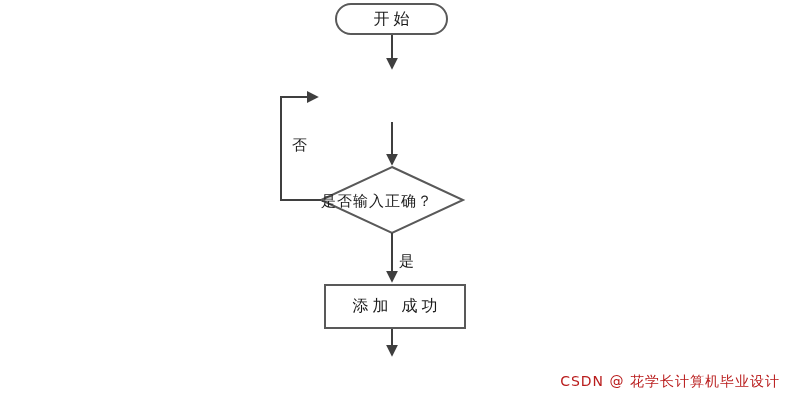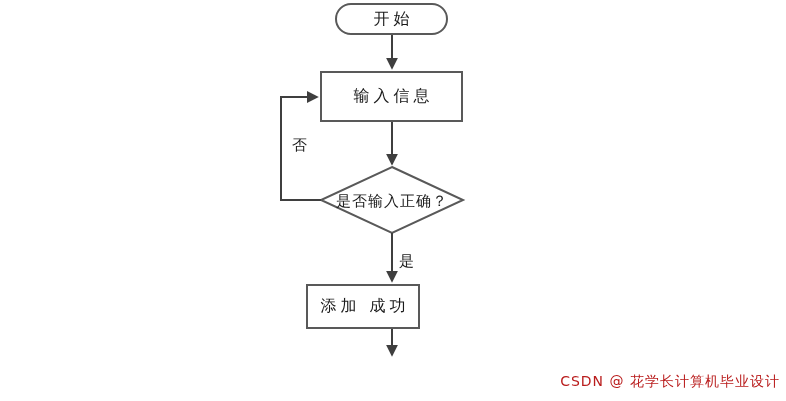--- a/index.html
+++ b/index.html
@@ -35,28 +35,27 @@
     font-size: 16px;
     letter-spacing: 4px;
     text-indent: 4px;
     white-space: pre;
   }
   .terminator {
     border-radius: 17px;
   }
   .node-start  { left: 335px; top: 3px;   width: 113px; height: 32px; }
   .node-input  { left: 320px; top: 71px;  width: 143px; height: 51px; }
-  .node-success{ left: 306px; top: 284px; width: 114px; height: 45px; }
+  .node-success{ left: 324px; top: 284px; width: 142px; height: 45px; }
   .node-end    { left: 335px; top: 358px; width: 114px; height: 35px; }
   .decision-label {
     position: absolute;
     left: 321px;
     top: 192px;
     width: 142px;
-    text-align: center;
     color: #1a1a1a;
     font-size: 15px;
     letter-spacing: 1px;
     white-space: pre;
   }
   .edge-label {
     position: absolute;
     color: #1a1a1a;
     font-size: 15px;
     white-space: pre;
@@ -95,23 +94,20 @@
 
     <path d="M392,233 L392,281" fill="none" stroke="#3f3f3f" stroke-width="2" marker-end="url(#ah)"></path>
 
     <path d="M392,329 L392,355" fill="none" stroke="#3f3f3f" stroke-width="2" marker-end="url(#ah)"></path>
   </svg>
 
   <div class="node terminator node-start">
     <span>开始</span>
   </div>
 
-  <div class="node node-input">
-    <span>输入信息</span>
-  </div>
 
   <div class="decision-label">是否输入正确？</div>
 
   <div class="edge-label edge-label-no">否</div>
 
   <div class="edge-label edge-label-yes">是</div>
 
   <div class="node node-success">
     <span>添加 成功</span>
   </div>

